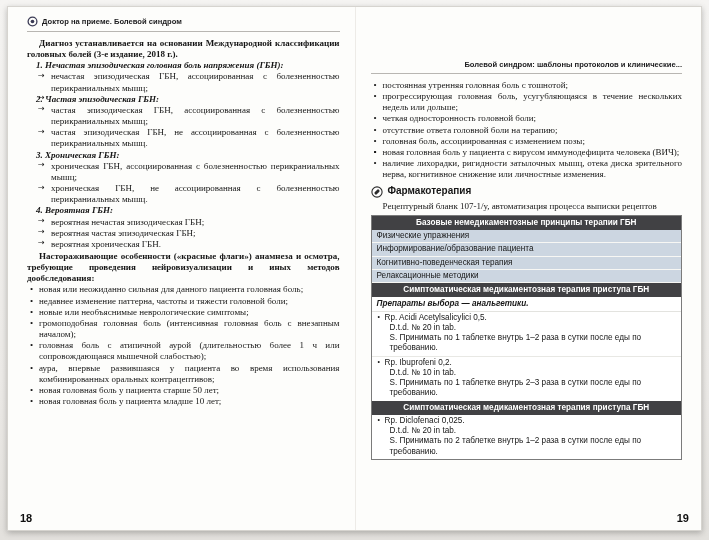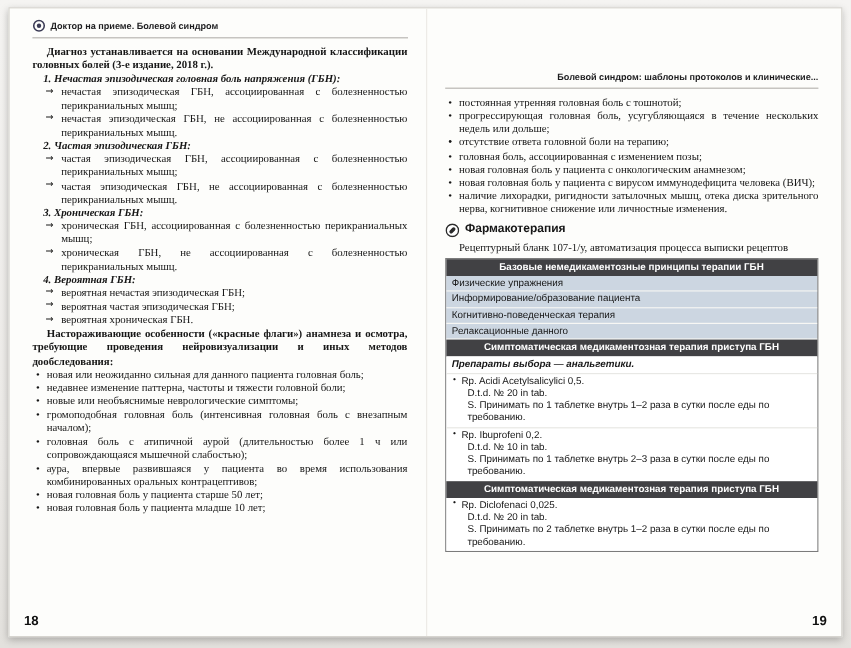--- a/index.html
+++ b/index.html
@@ -80,21 +80,20 @@
         <div class="num-item">
           <span class="num">1.</span>
           <span>Нечастая эпизодическая головная боль напряжения (ГБН):</span>
         </div>
         <div class="sub-item">
           <span class="arr">→</span>
           <span>нечастая эпизодическая ГБН, ассоциированная с болезненностью перикраниальных мышц;</span>
         </div>
         <div class="sub-item">
           <span class="arr">→</span>
-          <span>нечастая эпизодическая ГБН, не ассоциированная с болезненностью перикраниальных мышц.</span>
         </div>
 
         <div class="num-item">
           <span class="num">2.</span>
           <span>Частая эпизодическая ГБН:</span>
         </div>
         <div class="sub-item">
           <span class="arr">→</span>
           <span>частая эпизодическая ГБН, ассоциированная с болезненностью перикраниальных мышц;</span>
         </div>
@@ -181,32 +180,32 @@
         <div class="bullet-item">
           <span class="b">•</span>
           <span>постоянная утренняя головная боль с тошнотой;</span>
         </div>
         <div class="bullet-item">
           <span class="b">•</span>
           <span>прогрессирующая головная боль, усугубляющаяся в течение нескольких недель или дольше;</span>
         </div>
         <div class="bullet-item">
           <span class="b">•</span>
+          <span>четкая односторонность головной боли;</span>
         </div>
         <div class="bullet-item">
           <span class="b">•</span>
           <span>отсутствие ответа головной боли на терапию;</span>
         </div>
         <div class="bullet-item">
           <span class="b">•</span>
           <span>головная боль, ассоциированная с изменением позы;</span>
         </div>
         <div class="bullet-item">
           <span class="b">•</span>
-          <span>новая головная боль у пациента с онкологическим анамнезом;</span>
         </div>
         <div class="bullet-item">
           <span class="b">•</span>
           <span>новая головная боль у пациента с вирусом иммунодефицита человека (ВИЧ);</span>
         </div>
         <div class="bullet-item">
           <span class="b">•</span>
           <span>наличие лихорадки, ригидности затылочных мышц, отека диска зрительного нерва, когнитивное снижение или личностные изменения.</span>
         </div>
 
@@ -222,21 +221,21 @@
           <span>Фармакотерапия</span>
         </div>
 
         <p class="indent">Рецептурный бланк 107-1/у, автоматизация процесса выписки рецептов</p>
 
         <div class="therapy-table">
           <div class="t-head">Базовые немедикаментозные принципы терапии ГБН</div>
           <div class="t-row">Физические упражнения</div>
           <div class="t-row">Информирование/образование пациента</div>
           <div class="t-row">Когнитивно-поведенческая терапия</div>
-          <div class="t-row">Релаксационные данного</div>
+          <div class="t-row">Релаксационные методики</div>
 
           <div class="t-head">Симптоматическая медикаментозная терапия приступа ГБН</div>
           <div class="t-choice">Препараты выбора — анальгетики.</div>
 
           <div class="rx">
             <div class="rx-l1">
               <span class="b">•</span>
               <span>Rp. Acidi Acetylsalicylici 0,5.</span>
             </div>
             <div class="rx-l2">D.t.d. № 20 in tab.</div>

